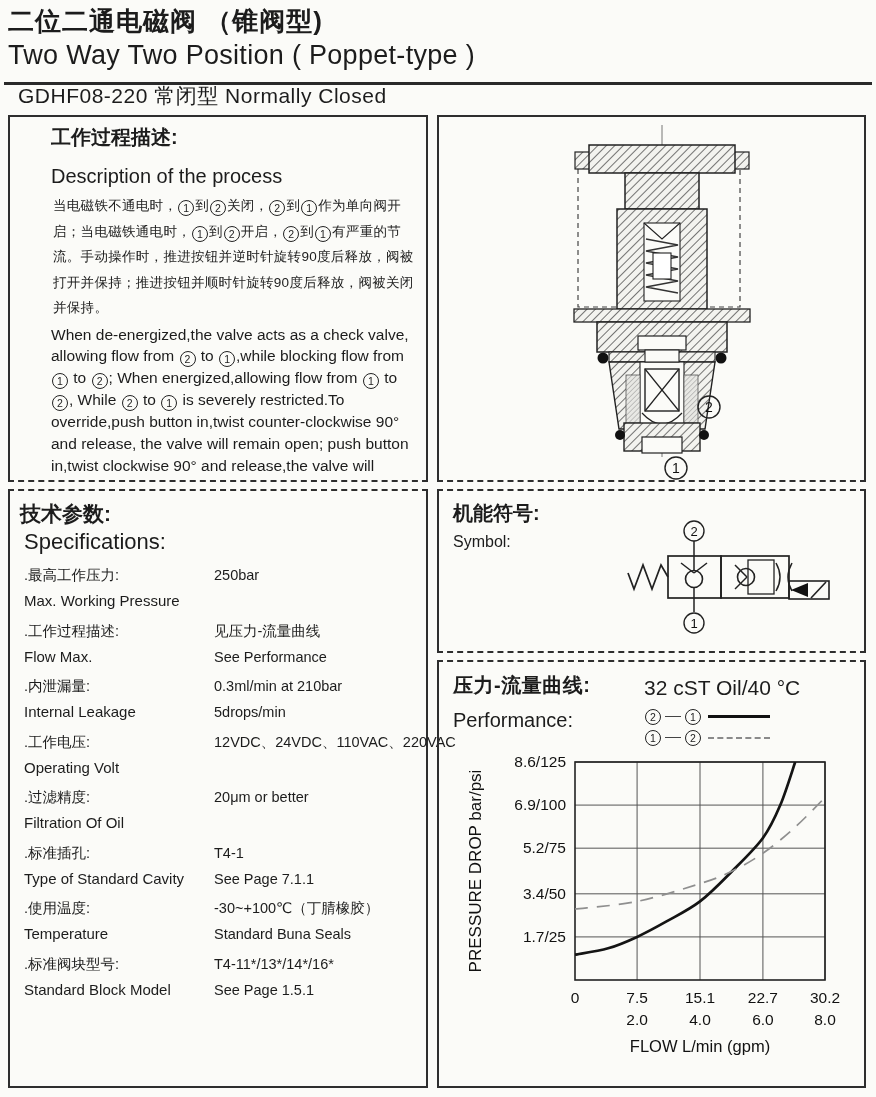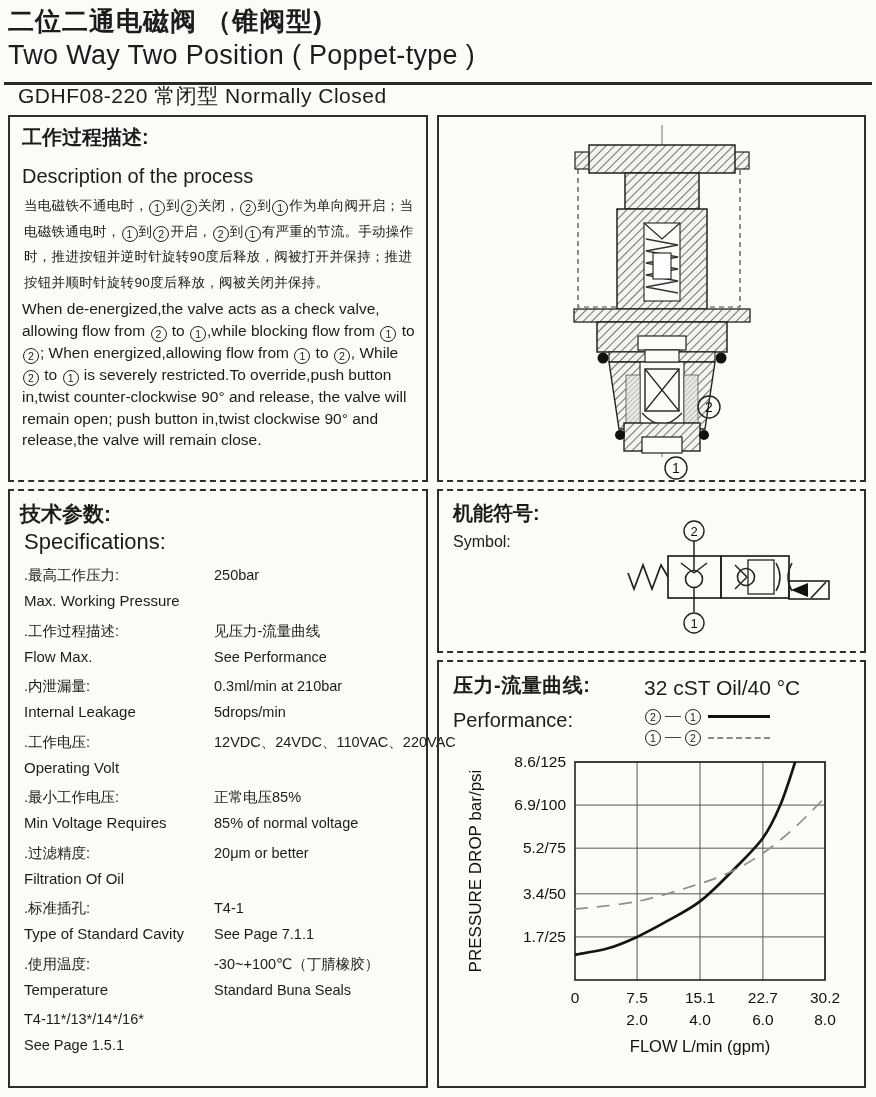--- a/index.html
+++ b/index.html
@@ -10,21 +10,21 @@
     overflow:hidden;
   }
   .abs{position:absolute;}
   
   .title-cn{left:8px;top:4px;font-size:26px;font-weight:bold;letter-spacing:1px;}
   .title-en{left:8px;top:40px;font-size:27px;font-weight:normal;letter-spacing:0.3px;}
   .rule-top{left:4px;top:82px;width:868px;height:2.5px;background:#2a2a2a;}
   .model-line{left:18px;top:82px;font-size:21px;letter-spacing:0.5px;}
   
   .box{position:absolute;border:2px solid #2e2e2e;background:transparent;box-sizing:border-box;}
-  .b-left1 {left:8px;  top:115px; width:420px; height:367px; border-bottom:2px dashed #2e2e2e; overflow:hidden;}
+  .b-left1 {left:8px;  top:115px; width:420px; height:367px; border-bottom:2px dashed #2e2e2e; overflow:hidden;padding-left:29px;}
   .b-left2 {left:8px;  top:489px; width:420px; height:599px; border-top:2px dashed #2e2e2e;}
   .b-right1{left:437px;top:115px; width:429px; height:367px; border-bottom:2px dashed #2e2e2e;}
   .b-right2{left:437px;top:489px; width:429px; height:164px; border-top:2px dashed #2e2e2e;border-bottom:2px dashed #2e2e2e;}
   .b-right3{left:437px;top:660px; width:429px; height:428px; border-top:2px dashed #2e2e2e;}
   
   .desc-head-cn{margin:7px 0 0 12px;font-size:20px;font-weight:bold;line-height:26px;}
   .desc-head-en{margin:14px 0 0 12px;font-size:20px;line-height:24px;}
   .desc-cn{margin:5px 10px 0 14px;font-size:13.5px;line-height:25.5px;letter-spacing:0.3px;}
   .desc-en{margin:3px 8px 0 12px;font-size:15.5px;line-height:21.8px;}
   
@@ -107,30 +107,20 @@
         <div class="s-cn">.工作电压:</div>
         <div class="s-en">Operating Volt</div>
       </div>
     <div class="scol-v">
         <div class="s-v1">12VDC、24VDC、110VAC、220VAC</div>
         <div class="s-v2"></div>
       </div>
   </div>
   <div class="srow">
     <div class="scol-l">
-        <div class="s-cn">.最小工作电压:</div>
-        <div class="s-en">Min Voltage Requires</div>
-      </div>
-    <div class="scol-v">
-        <div class="s-v1">正常电压85%</div>
-        <div class="s-v2">85% of normal voltage</div>
-      </div>
-  </div>
-  <div class="srow">
-    <div class="scol-l">
         <div class="s-cn">.过滤精度:</div>
         <div class="s-en">Filtration Of Oil</div>
       </div>
     <div class="scol-v">
         <div class="s-v1">20μm or better</div>
         <div class="s-v2"></div>
       </div>
   </div>
   <div class="srow">
     <div class="scol-l">
@@ -146,20 +136,24 @@
     <div class="scol-l">
         <div class="s-cn">.使用温度:</div>
         <div class="s-en">Temperature</div>
       </div>
     <div class="scol-v">
         <div class="s-v1">-30~+100℃（丁腈橡胶）</div>
         <div class="s-v2">Standard Buna Seals</div>
       </div>
   </div>
   <div class="srow">
+    <div class="scol-l">
+        <div class="s-cn">.标准阀块型号:</div>
+        <div class="s-en">Standard Block Model</div>
+      </div>
     <div class="scol-v">
         <div class="s-v1">T4-11*/13*/14*/16*</div>
         <div class="s-v2">See Page 1.5.1</div>
       </div>
   </div>
 </div>
 
 <div class="box b-right1">
   <svg width="425" height="363" viewBox="0 0 425 363">
     <defs>

